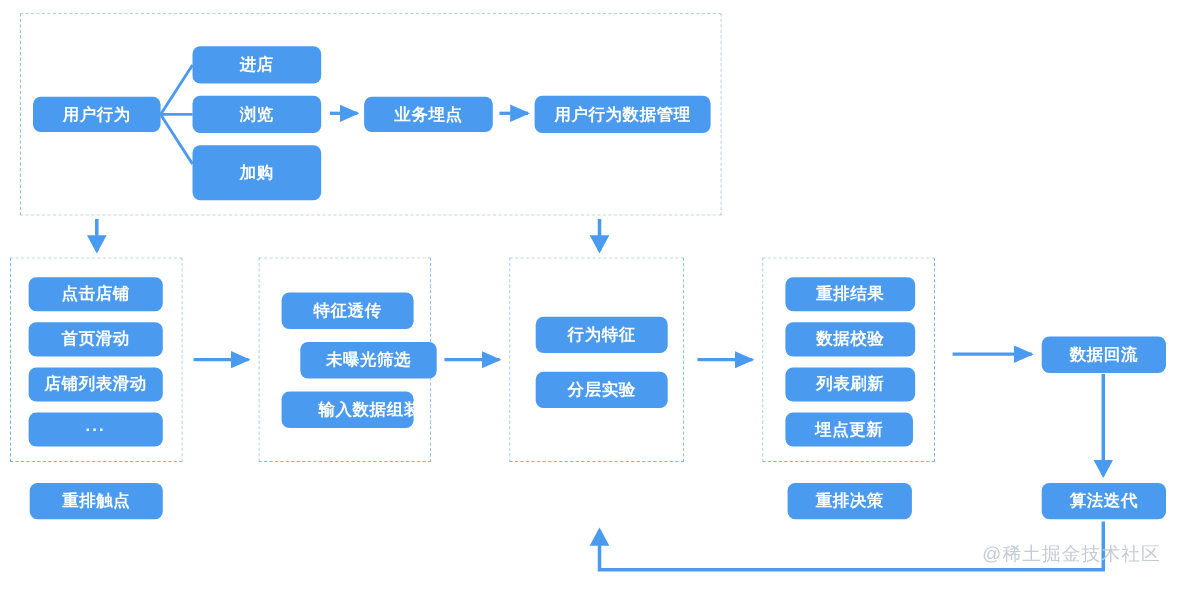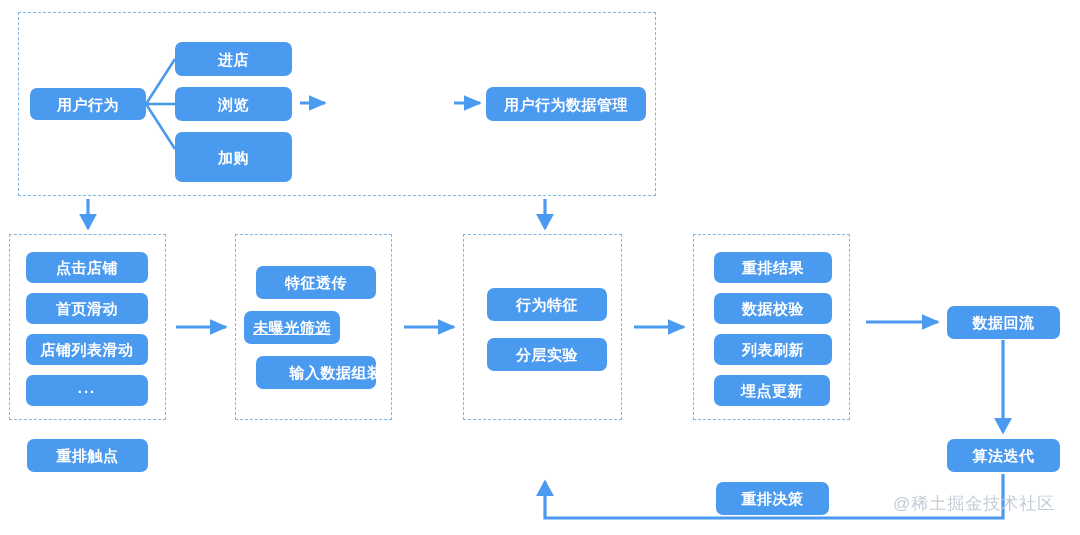--- a/index.html
+++ b/index.html
@@ -131,53 +131,54 @@
   </svg>
 
   <div class="dashed-group" style="left:18px; top:12px; width:638px; height:184px;"></div>
 
   <div class="node" style="left:30px; top:88px; width:116px; height:32px;">用户行为</div>
 
   <div class="node" style="left:175px; top:42px; width:117px; height:34px;">进店</div>
   <div class="node" style="left:175px; top:87px; width:117px; height:34px;">浏览</div>
   <div class="node" style="left:175px; top:132px; width:117px; height:50px;">加购</div>
 
+  <div class="node" style="left:331px; top:88px; width:117px; height:32px;">业务埋点</div>
 
   <div class="node" style="left:486px; top:87px; width:160px; height:34px;">用户行为数据管理</div>
 
   <div class="dashed-group" style="left:9px; top:234px; width:157px; height:186px;"></div>
 
   <div class="node" style="left:26px; top:252px; width:122px; height:31px;">点击店铺</div>
   <div class="node" style="left:26px; top:293px; width:122px; height:31px;">首页滑动</div>
   <div class="node" style="left:26px; top:334px; width:122px; height:31px;">店铺列表滑动</div>
   <div class="node ellipsis" style="left:26px; top:375px; width:122px; height:31px;">...</div>
 
   <div class="node" style="left:27px; top:439px; width:121px; height:33px;">重排触点</div>
 
   <div class="dashed-group" style="left:235px; top:234px; width:157px; height:186px;"></div>
 
   <div class="node" style="left:256px; top:266px; width:120px; height:33px;">特征透传</div>
-  <div class="node" style="left:244px; top:311px; width:96px; height:33px;text-decoration:underline;">未曝光筛选</div>
+  <div class="node" style="left:273px; top:311px; width:124px; height:33px;">未曝光筛选</div>
   <div class="node" style="left:256px; top:356px; width:120px; height:33px;padding-left:40px;">输入数据组装</div>
 
 
   <div class="dashed-group" style="left:463px; top:234px; width:159px; height:186px;"></div>
 
   <div class="node" style="left:487px; top:288px; width:120px; height:33px;">行为特征</div>
   <div class="node" style="left:487px; top:338px; width:120px; height:33px;">分层实验</div>
 
 
   <div class="dashed-group" style="left:693px; top:234px; width:157px; height:186px;"></div>
 
   <div class="node" style="left:714px; top:252px; width:118px; height:31px;">重排结果</div>
   <div class="node" style="left:714px; top:293px; width:118px; height:31px;">数据校验</div>
   <div class="node" style="left:714px; top:334px; width:118px; height:31px;">列表刷新</div>
   <div class="node" style="left:714px; top:375px; width:116px; height:31px;">埋点更新</div>
 
-  <div class="node" style="left:716px; top:439px; width:113px; height:33px;margin-top:43px;">重排决策</div>
+  <div class="node" style="left:716px; top:439px; width:113px; height:33px;">重排决策</div>
 
   <div class="node" style="left:947px; top:306px; width:113px; height:33px;">数据回流</div>
 
   <div class="node" style="left:947px; top:439px; width:113px; height:33px;">算法迭代</div>
 
   <div id="watermark">@稀土掘金技术社区</div>
 
 </div>
 
 </body></html>

